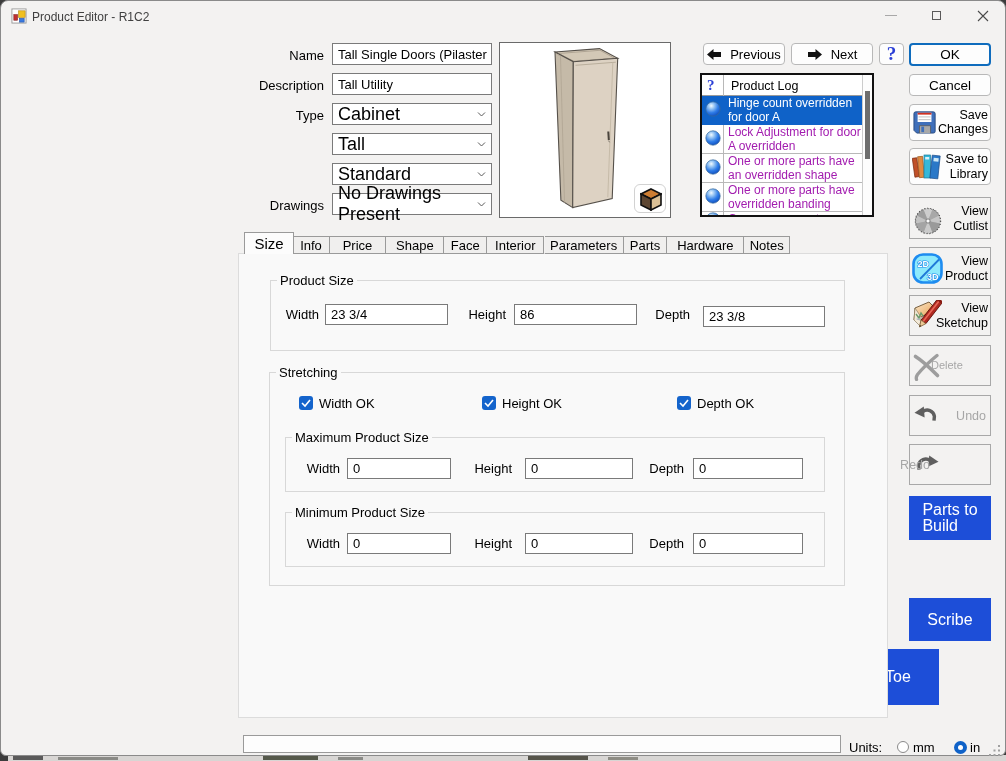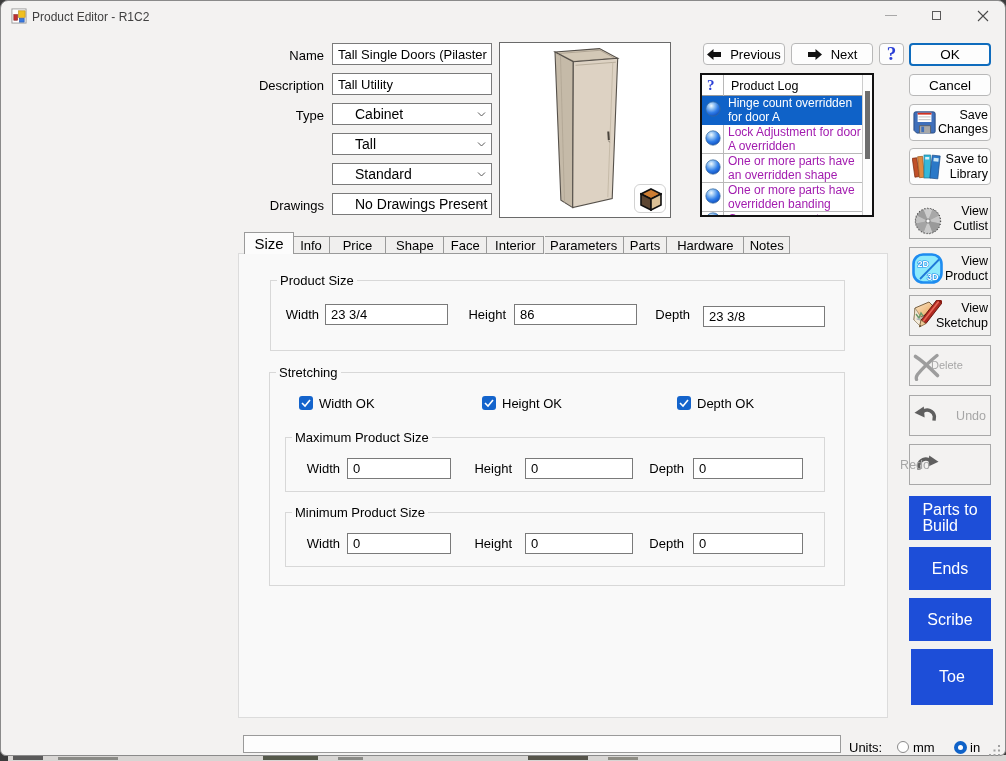--- a/index.html
+++ b/index.html
@@ -1,21 +1,21 @@
 <!DOCTYPE html>
 <html><head>
 <meta charset="utf-8">
 <style>
 html,body{margin:0;padding:0}
 body{width:1006px;height:761px;background:#3c3c3c;font-family:"Liberation Sans",sans-serif;position:relative;overflow:hidden}
 .abs{position:absolute;box-sizing:border-box}
 #win{left:0;top:0;width:1006px;height:756px;background:#f3f2f1;border:1px solid #8a8a8a;border-radius:8px 8px 6px 6px}
 .lbl{font-size:13px;color:#000;text-align:right}
 .inp{background:#fff;border:1px solid #7a7a7a;font-size:13px;color:#000;display:flex;align-items:center;padding-left:5px}
-.dd{background:#fff;border:1px solid #7a7a7a;font-size:14px;color:#000;display:flex;align-items:center;padding-left:22px}
+.dd{background:#fff;border:1px solid #7a7a7a;font-size:18px;color:#000;display:flex;align-items:center;padding-left:5px}
 .chev{position:absolute;right:5px;top:50%;margin-top:-4px;width:9px;height:9px}
 .rbtn{background:#fdfdfd;border:1px solid #b8b8b8;border-radius:4px;font-size:13px;color:#000;display:flex;align-items:center;justify-content:center}
 .gbtn{background:#f3f2f1;border:1px solid #a8a8a8;font-size:12.5px;color:#000}
 .bluebtn{background:#1d4ed8;font-size:16px;color:#fff;display:flex;align-items:center;justify-content:center;text-align:left;line-height:16px}
 .grp{border:1px solid #d8d8d8}
 .grplbl{position:absolute;top:-8px;left:6px;background:#f9f9f9;padding:0 3px;font-size:13px;color:#000}
 .cell{font-size:12px;line-height:13.5px;color:#a21caf;white-space:nowrap}
 </style>
 </head>
 <body>
@@ -233,23 +233,22 @@
 <div class="abs" style="left:930px;top:408px;width:55px;font-size:12.5px;text-align:right;color:#a6a6a6">Undo</div>
 
 <div class="abs gbtn" style="left:908px;top:443px;width:82px;height:41px"></div>
 <svg class="abs" style="left:914px;top:454px" width="24" height="18" viewBox="0 0 24 18">
   <path d="M14.2 0.5 L13.4 11.5 L23.5 6.8 Z" fill="#5f5f5f"></path>
   <path d="M15.2 5.6 A7.2 7.2 0 0 0 3.6 10.2 L4 14.6" fill="none" stroke="#5f5f5f" stroke-width="3.4"></path>
 </svg>
 <div class="abs" style="left:874px;top:457px;width:55px;font-size:12.5px;text-align:right;color:#a6a6a6">Redo</div>
 
 <div class="abs bluebtn" style="left:908px;top:495px;width:82px;height:44px">Parts to<br>Build</div>
-<div class="abs bluebtn" style="left:908px;top:546px;width:82px;height:43px">Ends</div>
 <div class="abs bluebtn" style="left:908px;top:597px;width:82px;height:43px">Scribe</div>
-<div class="abs bluebtn" style="left:910px;top:648px;width:82px;height:56px">Toe</div>
+<div class="abs bluebtn" style="left:856px;top:648px;width:82px;height:56px">Toe</div>
 
 <div class="abs" style="left:237px;top:252px;width:650px;height:465px;background:#f9f9f9;border:1px solid #dcdcdc"></div>
 
 <div class="abs" id="tabs">
 <div class="abs" style="left:292.5px;top:235px;width:36px;height:18px;background:#f0efee;border:1px solid #9a9a9a;border-left:none;display:flex;align-items:center;justify-content:center;font-size:13px">Info</div>
 <div class="abs" style="left:328.6px;top:235px;width:56.7px;height:18px;background:#f0efee;border:1px solid #9a9a9a;border-left:none;display:flex;align-items:center;justify-content:center;font-size:13px">Price</div>
 <div class="abs" style="left:385.3px;top:235px;width:58.1px;height:18px;background:#f0efee;border:1px solid #9a9a9a;border-left:none;display:flex;align-items:center;justify-content:center;font-size:13px">Shape</div>
 <div class="abs" style="left:443.4px;top:235px;width:42.7px;height:18px;background:#f0efee;border:1px solid #9a9a9a;border-left:none;display:flex;align-items:center;justify-content:center;font-size:13px">Face</div>
 <div class="abs" style="left:486.1px;top:235px;width:57.4px;height:18px;background:#f0efee;border:1px solid #9a9a9a;border-left:none;display:flex;align-items:center;justify-content:center;font-size:13px">Interior</div>
 <div class="abs" style="left:543.5px;top:235px;width:79.2px;height:18px;background:#f0efee;border:1px solid #9a9a9a;border-left:none;display:flex;align-items:center;justify-content:center;font-size:13px">Parameters</div>

